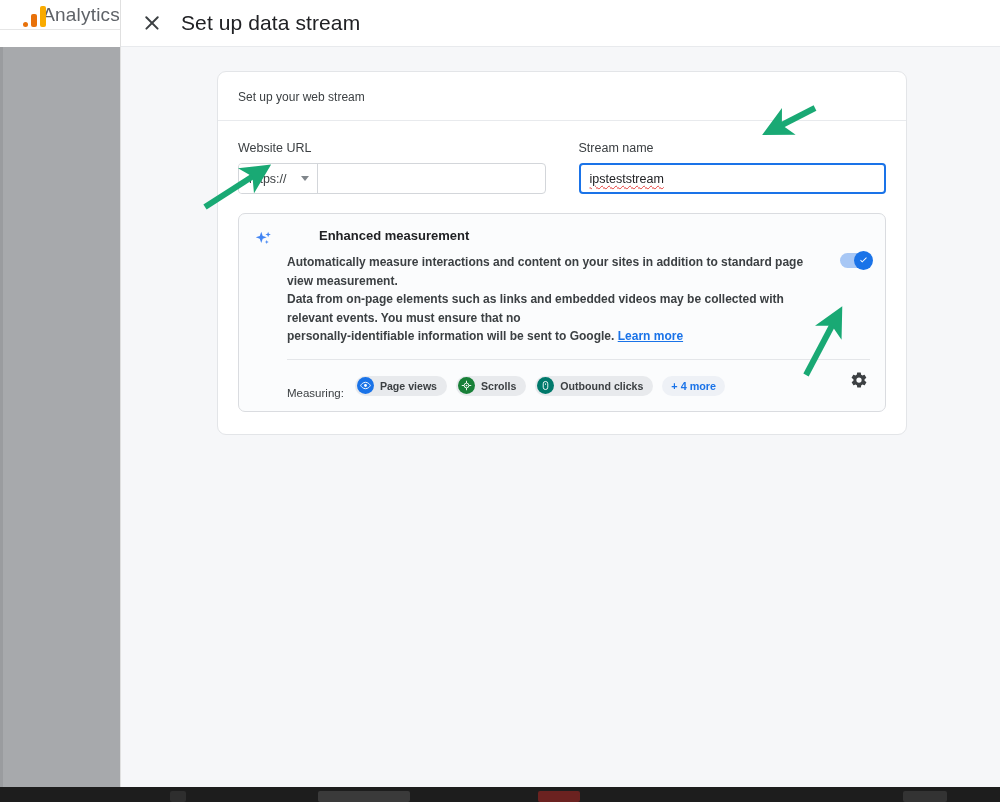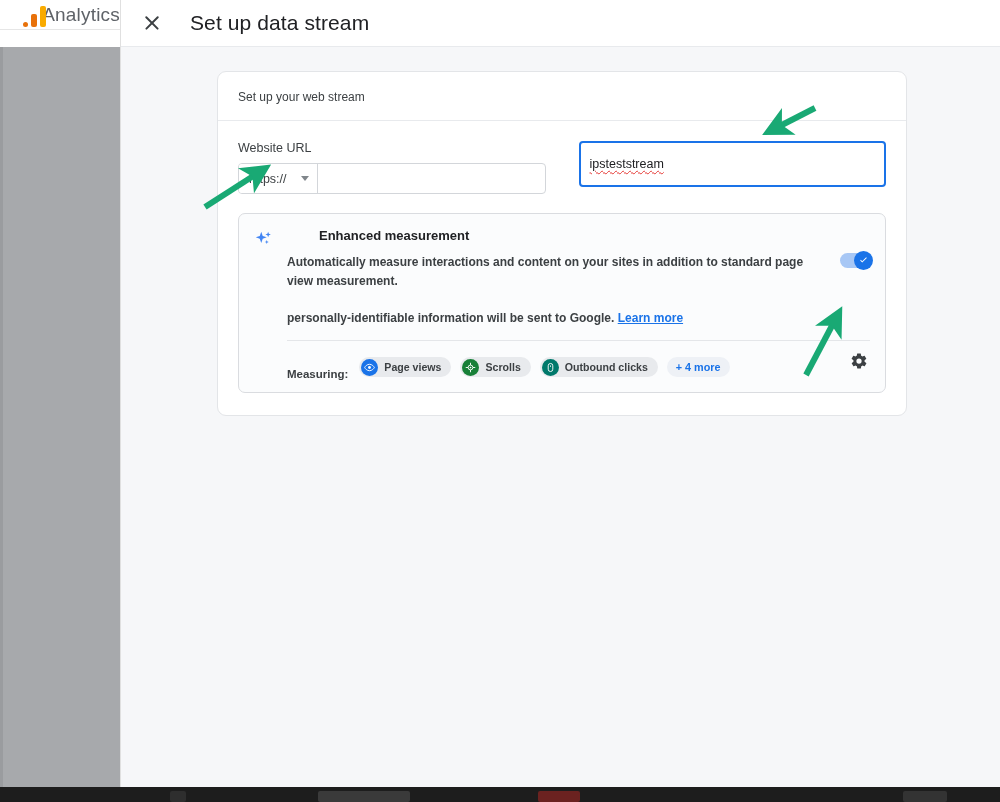--- a/index.html
+++ b/index.html
@@ -38,21 +38,21 @@
   }
 
   
   .modal {
     position: absolute; left: 120px; top: 0; width: 880px; height: 787px;
     background: #f6f7f9;
     border-left: 1px solid #e0e0e0;
   }
   .modal-header {
     height: 47px; background: #ffffff;
-    display: flex; align-items: center; gap: 27px; padding-left: 20px;
+    display: flex; align-items: center; gap: 18px; padding-left: 20px;
     border-bottom: 1px solid #e8eaed;
   }
   .close-icon {
     width: 22px; height: 22px; position: relative; cursor: pointer; flex: none;
   }
   .close-icon::before, .close-icon::after {
     content: ""; position: absolute; left: 2px; top: 10px;
     width: 18px; height: 1.8px; background: #3c4043; border-radius: 1px;
   }
   .close-icon::before { transform: rotate(45deg); }
@@ -90,21 +90,21 @@
            border-top: 5px solid #80868b; }
   .url-input {
     flex: 1; display: flex; align-items: center; padding: 0 10px;
     font-size: 12.5px; color: #3c4043; position: relative; cursor: text;
   }
   .redacted {
     display: inline-block; width: 55px; height: 11px; margin-left: 1px;
     background: #c9ccd0; border-radius: 2px; filter: blur(1.6px);
   }
   .name-input {
-    height: 46px; border: 2px solid #1a73e8; border-radius: 4px; background: #fff;
+    height: 31px; border: 2px solid #1a73e8; border-radius: 4px; background: #fff;
     display: flex; align-items: center; padding: 0 9px; cursor: text;
   }
   .name-value {
     font-size: 12.5px; color: #202124;
     text-decoration: underline; text-decoration-style: wavy;
     text-decoration-color: #e53935; text-underline-offset: 2px;
     text-decoration-thickness: 1px;
   }
 
   
@@ -128,21 +128,21 @@
     display: flex; align-items: center; justify-content: center;
   }
   .toggle .knob svg { width: 11px; height: 11px; }
 
   .em-divider { height: 1px; background: #e4e6e9; margin: 13px 0 0 34px; }
 
   .measuring-row {
     display: flex; align-items: center; gap: 9px; margin: 13px 0 0 34px;
     position: relative;
   }
-  .measuring-label { font-size: 11.5px; color: #3c4043; font-weight: bold; margin-right: 2px; margin-top: 14px; }
+  .measuring-label { font-size: 11.5px; color: #3c4043; font-weight: normal; margin-right: 2px; margin-top: 14px; }
   .chip {
     display: flex; align-items: center; gap: 6px; height: 20px;
     background: #e8eaed; border-radius: 11px; padding: 0 10px 0 2px;
     font-size: 10.6px; color: #3c4043; font-weight: bold; cursor: pointer;
   }
   .chip .cicon {
     width: 17px; height: 17px; border-radius: 50%; flex: none;
     display: flex; align-items: center; justify-content: center;
   }
   .chip .cicon svg { width: 11px; height: 11px; }
@@ -208,20 +208,21 @@
             <span class="field-label">Website URL</span>
             <div class="url-control">
               <div class="url-scheme">
                 <span>https://</span>
                 <span class="caret"></span>
               </div>
             </div>
           </div>
 
           <div class="field">
+            <span class="field-label">Stream name</span>
             <div class="name-input">
               <span class="name-value">ipsteststream</span>
             </div>
           </div>
 
         </div>
 
         
         <div class="em-box">
           <div class="em-top">
@@ -229,21 +230,21 @@
               <svg viewBox="0 0 24 24" width="22" height="22" aria-hidden="true">
                 <path d="M9 4 L10.6 8.6 L15 10.2 L10.6 11.8 L9 16.4 L7.4 11.8 L3 10.2 L7.4 8.6 Z" fill="#4285f4"></path>
                 <path d="M16.5 4 L17.3 6.2 L19.5 7 L17.3 7.8 L16.5 10 L15.7 7.8 L13.5 7 L15.7 6.2 Z" fill="#4285f4"></path>
                 <path d="M15 13 L15.6 14.6 L17.2 15.2 L15.6 15.8 L15 17.4 L14.4 15.8 L12.8 15.2 L14.4 14.6 Z" fill="#4285f4"></path>
               </svg>
             </span>
             <div class="em-main">
               <div class="em-title">Enhanced measurement</div>
               <div class="em-desc">
                 <span>Automatically measure interactions and content on your sites in addition to standard page view measurement.</span><br>
-                <br>
+                <span>Data from on-page elements such as links and embedded videos may be collected with relevant events. You must ensure that no</span><br>
                 <span>personally-identifiable information will be sent to Google.</span>
                 <a href="#">Learn more</a>
               </div>
             </div>
           </div>
 
           <div class="toggle">
             <span class="knob">
               <svg viewBox="0 0 24 24" aria-hidden="true">
                 <path d="M9.2 16.4 L4.8 12 L6.2 10.6 L9.2 13.6 L17.8 5 L19.2 6.4 Z" fill="#ffffff"></path>

